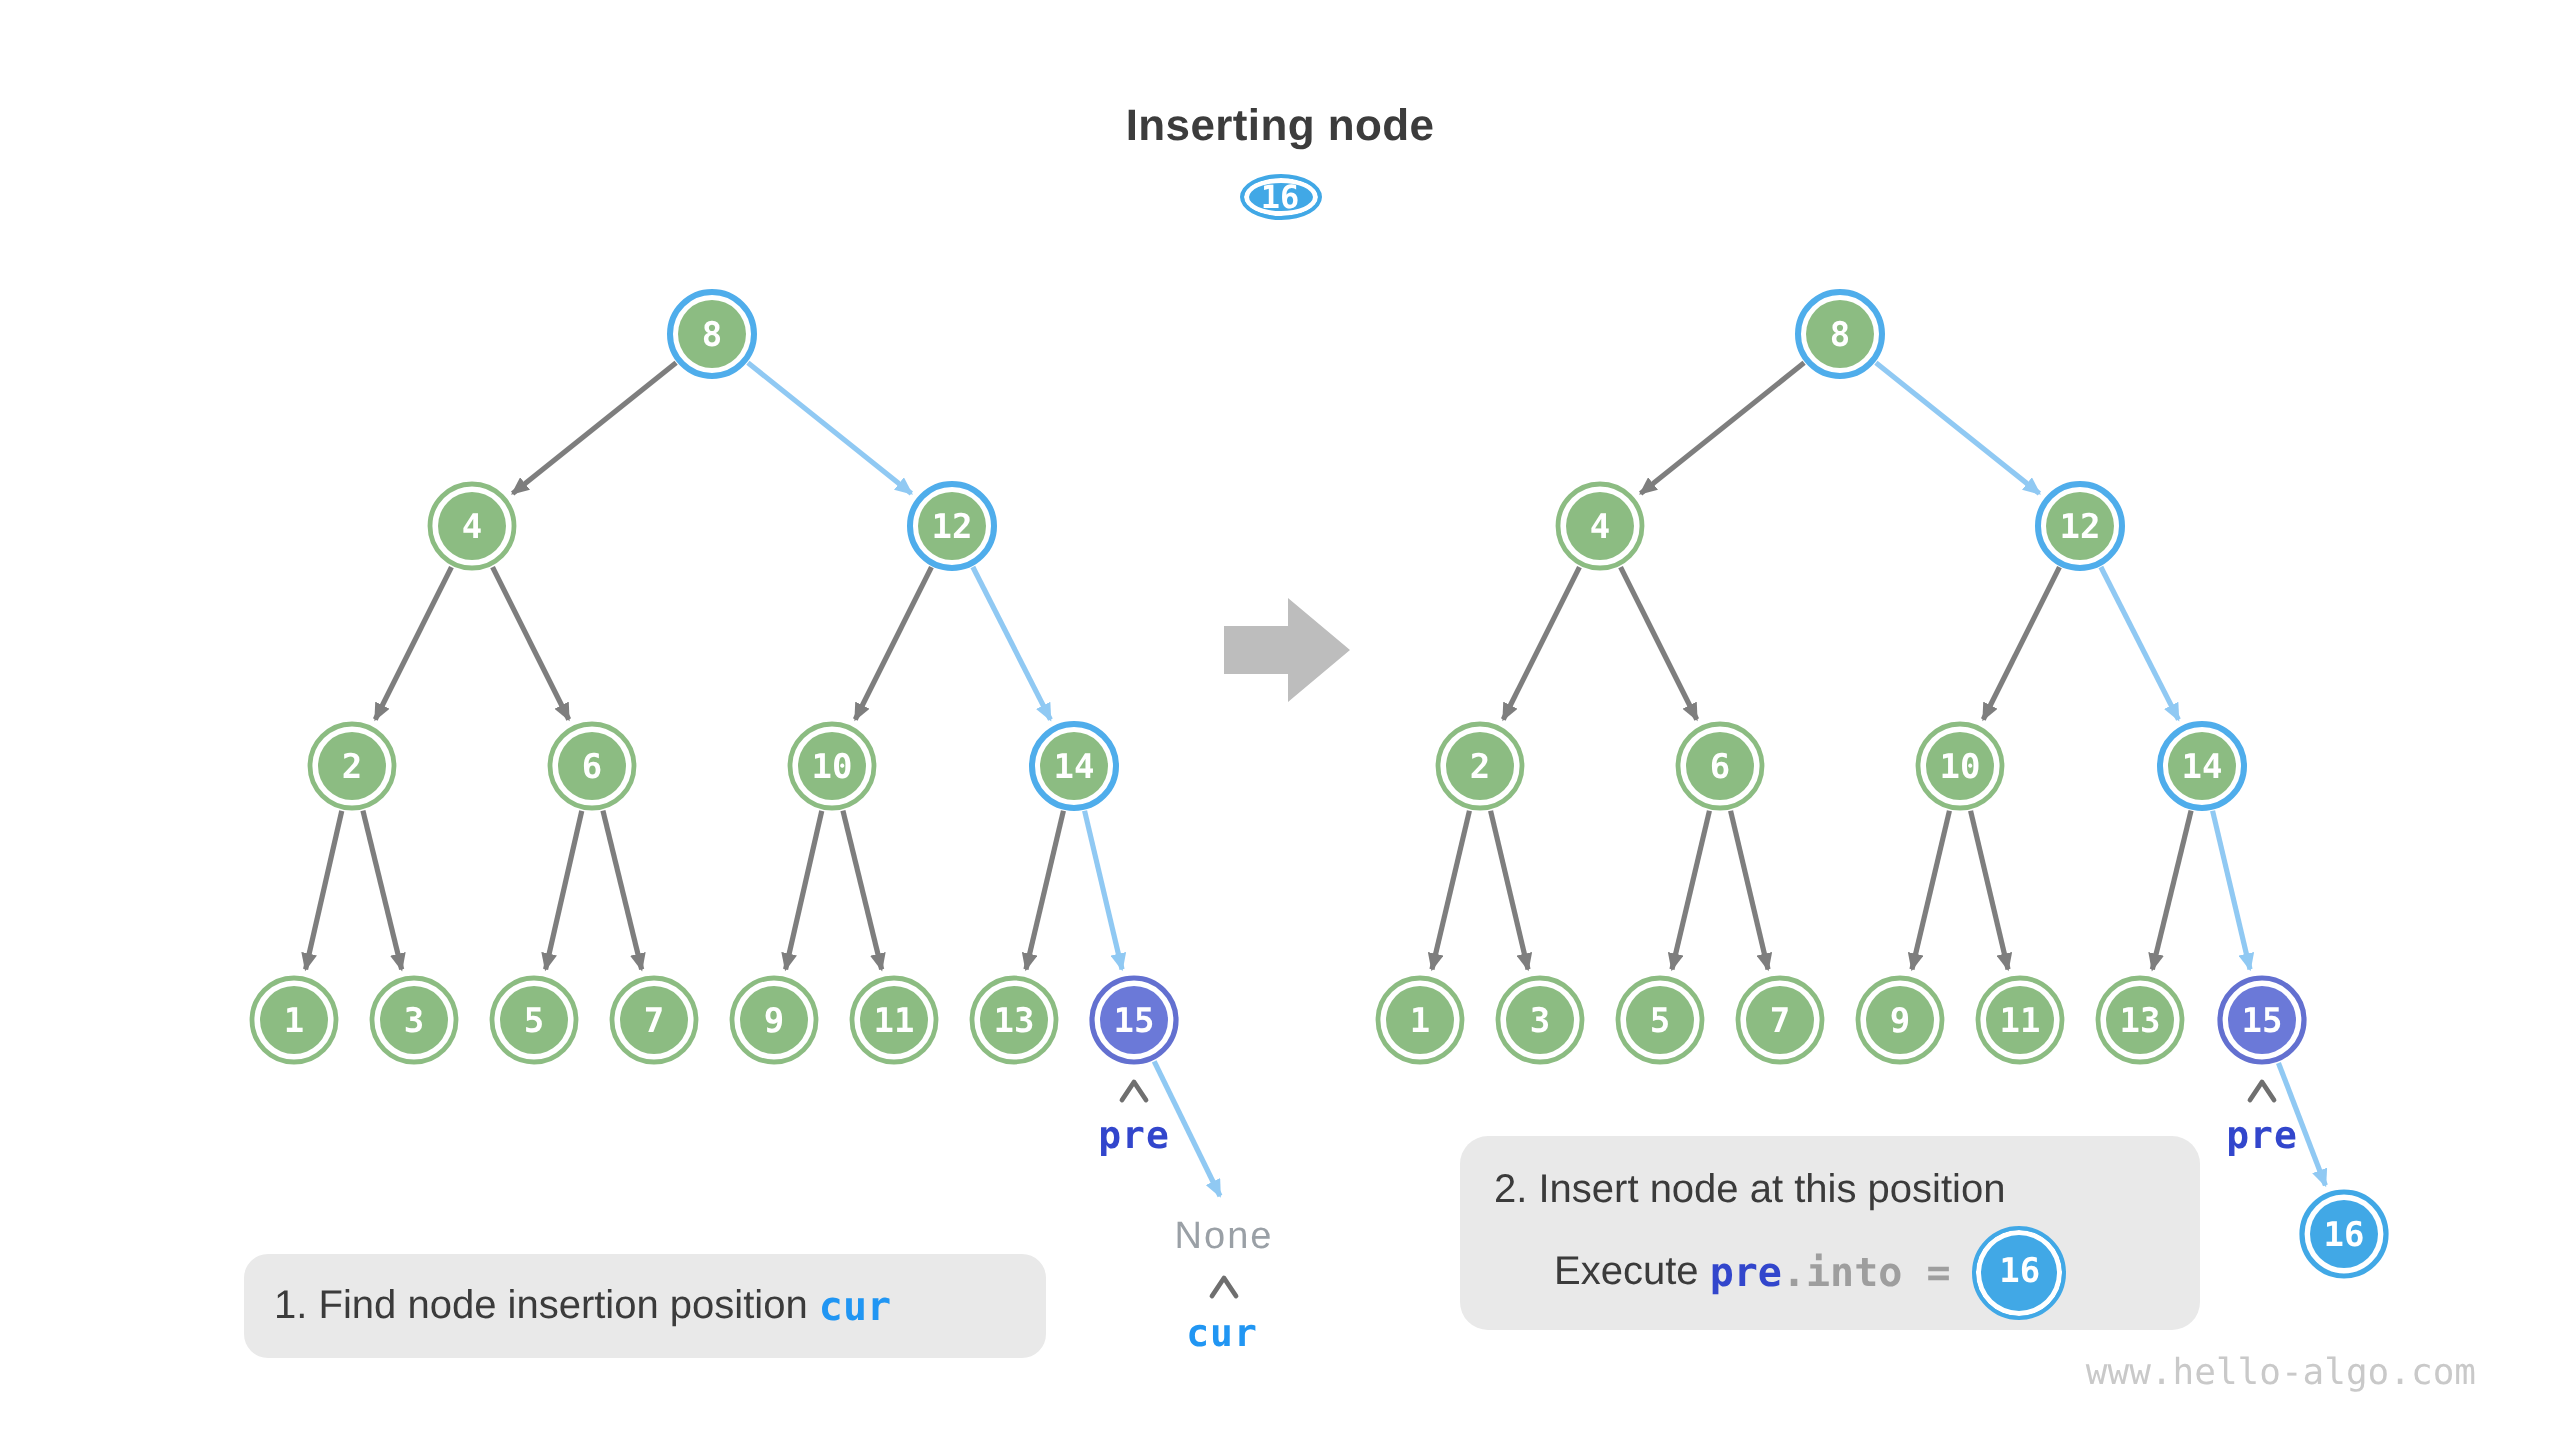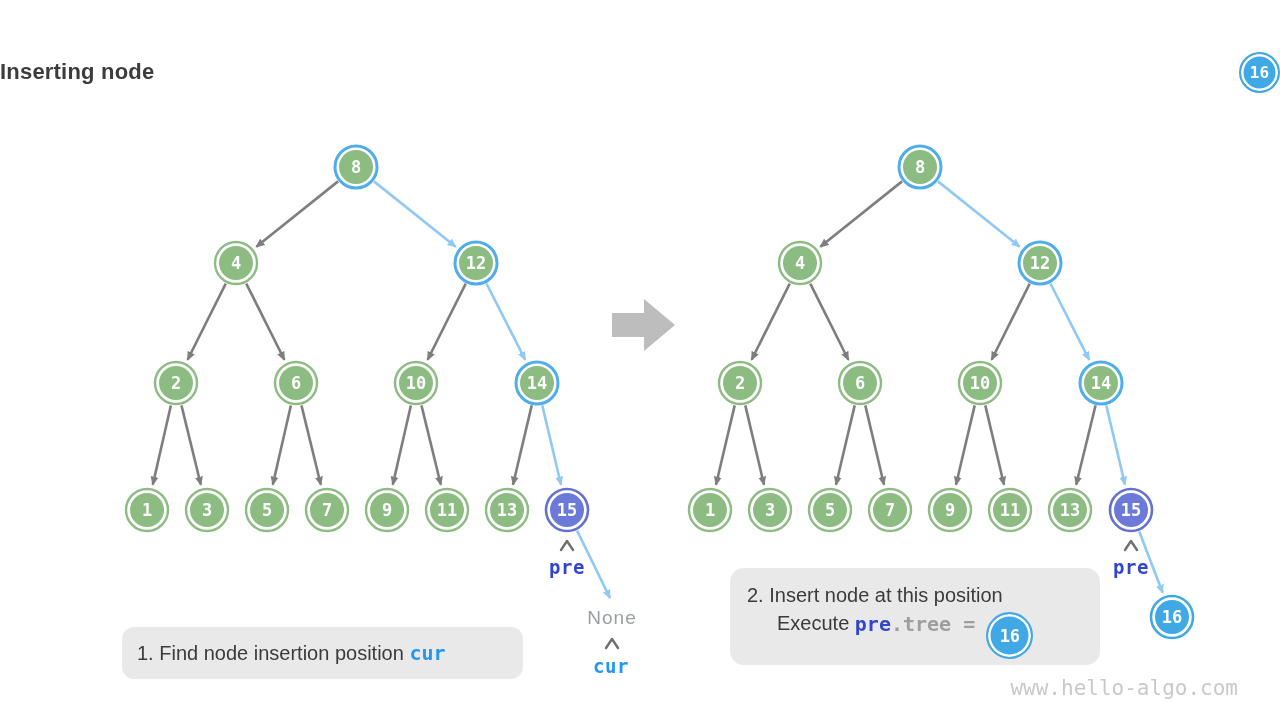--- a/index.html
+++ b/index.html
@@ -2,21 +2,21 @@
 <html><head>
 <meta charset="utf-8">
 <style>
   html,body{margin:0;padding:0;}
   body{width:1280px;height:720px;background:#ffffff;overflow:hidden;
        font-family:"Liberation Sans", sans-serif;position:relative;}
   .stage{position:absolute;left:0;top:0;width:1280px;height:720px;}
 
   
   .title-bar{position:absolute;left:0;top:50px;width:1280px;height:44px;
-             display:flex;align-items:center;justify-content:space-between;gap:11px;}
+             display:flex;align-items:center;justify-content:flex-start;gap:11px;flex-direction:column;}
   .title-text{font-size:22px;font-weight:bold;color:#3c3c3c;letter-spacing:.2px;}
 
   
   .chip{display:inline-flex;align-items:center;justify-content:center;
         border-radius:50%;background:#41a8e6;border:2.5px solid #41a8e6;
         box-shadow:inset 0 0 0 2.5px #ffffff;color:#fff;
         font-family:"DejaVu Sans Mono", monospace;font-weight:bold;}
   .chip.sz-title{width:37px;height:37px;font-size:16px;}
   .chip.sz-cap{width:43px;height:43px;font-size:17px;}
 
@@ -24,30 +24,30 @@
   svg.diagram{position:absolute;left:0;top:0;}
 
   
   .cap1{position:absolute;left:122px;top:591px;width:401px;height:52px;
         background:#e9e9e9;border-radius:12px;display:flex;align-items:center;
         padding-left:15px;box-sizing:border-box;font-size:20px;color:#3b3b3b;margin-top:36px;}
   .cap2{position:absolute;left:730px;top:568px;width:370px;height:97px;
         background:#e9e9e9;border-radius:14px;box-sizing:border-box;
         padding:10px 0 16px 17px;font-size:20px;color:#3b3b3b;}
   .cap2-line1{height:34px;display:flex;align-items:center;}
-  .cap2-line2{height:48px;display:flex;padding-left:30px;}
+  .cap2-line2{height:48px;display:flex;align-items:center;padding-left:30px;}
   .code{font-family:"DejaVu Sans Mono", monospace;font-weight:bold;}
   .code-cur{color:#2196f3;}
   .code-pre{color:#3246cc;}
   .code-gray{color:#9e9e9e;font-weight:bold;}
   .sp{white-space:pre;}
 
   .watermark{position:absolute;right:42px;top:676px;
              font-family:"DejaVu Sans Mono", monospace;
-             font-size:21px;color:#c9c9c9;}
+             font-size:18px;color:#c9c9c9;}
 </style>
 </head>
 <body>
 
 <div class="stage">
 
   <div class="title-bar">
     <span class="title-text">Inserting node</span>
     <span class="chip sz-title">16</span>
   </div>
@@ -264,20 +264,20 @@
     <span class="sp">1. Find node insertion position </span>
     <span class="code code-cur">cur</span>
   </div>
 
   <div class="cap2">
     <div class="cap2-line1">2. Insert node at this position</div>
     <div class="cap2-line2">
       <span class="sp">Execute</span>
       <span class="sp">&nbsp;</span>
       <span class="code code-pre">pre</span>
-      <span class="code code-gray sp">.tree =</span>
+      <span class="code code-gray sp">.into =</span>
       <span class="sp">&nbsp;&nbsp;</span>
       <span class="chip sz-cap">16</span>
     </div>
   </div>
 
   <div class="watermark">www.hello-algo.com</div>
 </div>
 
 </body></html>

